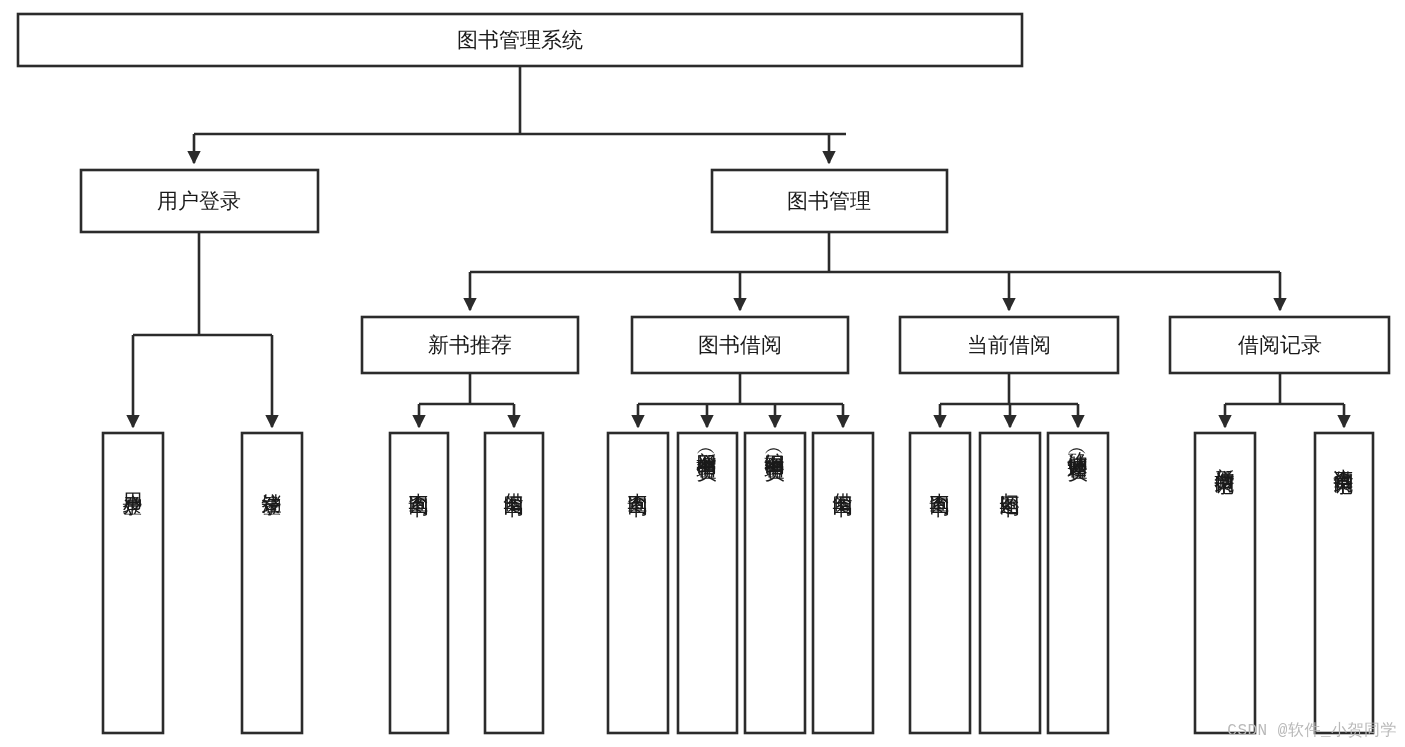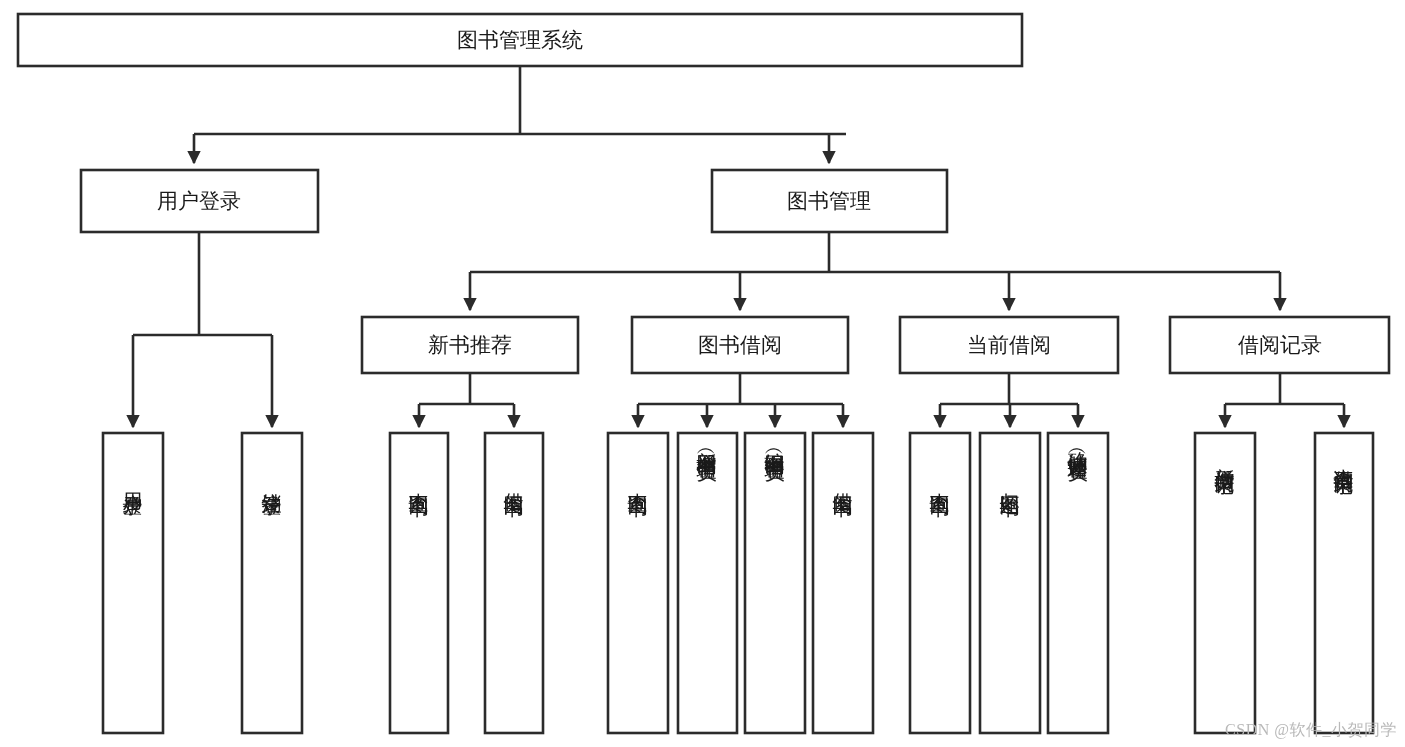--- a/index.html
+++ b/index.html
@@ -46,21 +46,21 @@
     stroke-linecap: butt;
   }
   .arrow-head {
     fill: #2b2b2b;
     stroke: none;
   }
   .watermark {
     position: absolute;
     right: 8px;
     bottom: 6px;
-    font-family: Liberation Serif, serif;
+    font-family: Liberation Mono, monospace;
     font-size: 16px;
     color: #b9b9b9;
     letter-spacing: 0.5px;
     white-space: nowrap;
     user-select: none;
   }
 </style>
 </head>
 <body>
 

